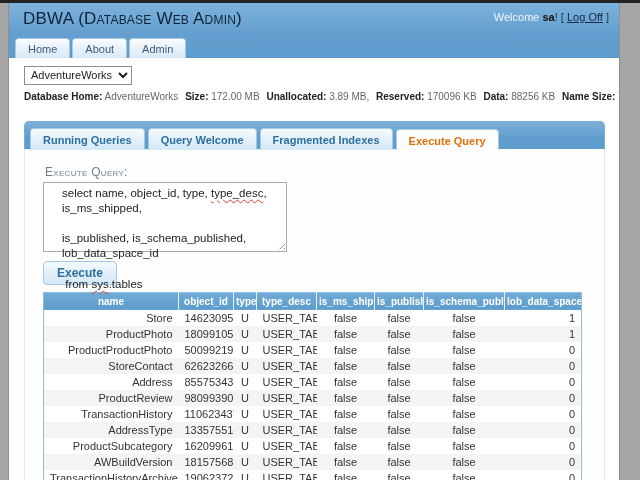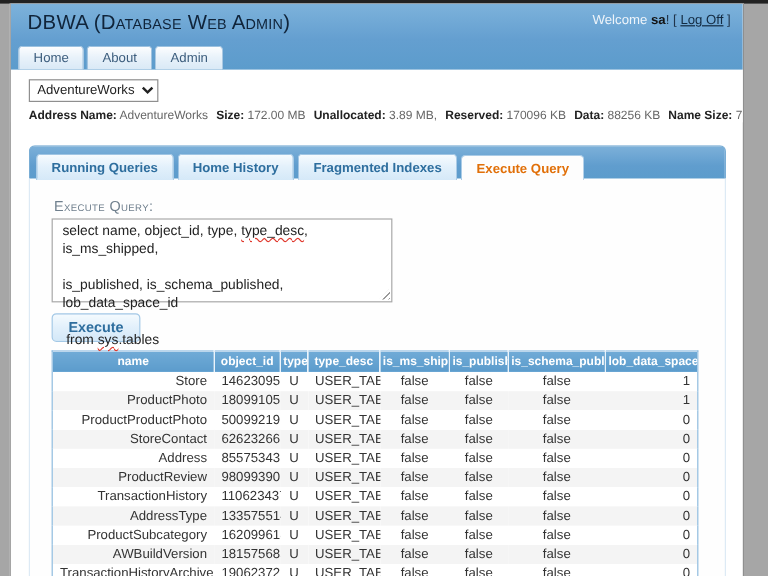--- a/index.html
+++ b/index.html
@@ -62,22 +62,22 @@
   .sub-tab.active {
     background:#fdfdfd; color:#e17009; position:relative; top:1px; padding-bottom:5px;
   }
   .tab-content {
     background:#fefefe; border:1px solid #ddeaf5; border-top:none;
     min-height:325px; padding:16px 0 0 18px;
   }
   
   .eq-label { font-size:12px; font-variant:small-caps; color:#6f7f8d; letter-spacing:.3px; margin-left:2px; }
   .sql-box {
-    position:relative; width:284px; height:70px; margin-top:3px;
-    border:1px solid #a9a9a9; background:#fff; padding:3px 8px;
+    position:relative; width:244px; height:70px; margin-top:3px;
+    border:1px solid #a9a9a9; background:#fff; padding:3px 18px;
     font-size:11.5px; line-height:1.32; color:#222; white-space:pre-wrap; cursor:text;
   }
   .wavy { text-decoration:underline; text-decoration-style:wavy; text-decoration-color:#e03a2f; text-decoration-thickness:1px; text-underline-offset:2px; }
   .grip {
     position:absolute; right:1px; bottom:1px; width:9px; height:9px;
     background:repeating-linear-gradient(135deg, transparent 0 2px, #9a9a9a 2px 3px);
     clip-path:polygon(100% 0, 100% 100%, 0 100%);
   }
   .execute-btn {
     margin-top:9px; display:inline-block;
@@ -126,34 +126,34 @@
       <div class="nav-tab">About</div>
       <div class="nav-tab">Admin</div>
     </div>
   </div>
 
   <div class="db-bar">
     <select class="db-select">
       <option>AdventureWorks</option>
     </select>
     <div class="db-stats">
-      <b>Address Name:</b> <span>AdventureWorks</span>
+      <b>Database Home:</b> <span>AdventureWorks</span>
       <b>Size:</b> <span>172.00 MB</span>
       <b>Unallocated:</b> <span>3.89 MB,</span>
       <b>Reserved:</b> <span>170096 KB</span>
       <b>Data:</b> <span>88256 KB</span>
       <b>Name Size:</b> <span>77168 KB</span>
        
     </div>
   </div>
 
   <div class="tabs-widget">
     <div class="tab-bar">
       <div class="sub-tab">Running Queries</div>
-      <div class="sub-tab">Home History</div>
+      <div class="sub-tab">Query Welcome</div>
       <div class="sub-tab">Fragmented Indexes</div>
       <div class="sub-tab active">Execute Query</div>
     </div>
 
     <div class="tab-content">
       <div class="eq-label">Execute Query:</div>
 
       <div class="sql-box"><span>select name, object_id, type, </span><span class="wavy">type_desc</span><span>, is_ms_shipped,</span><br>
 <span>is_published, is_schema_published, lob_data_space_id</span><br>
 <span> from </span><span class="wavy">sys</span><span>.tables</span>

